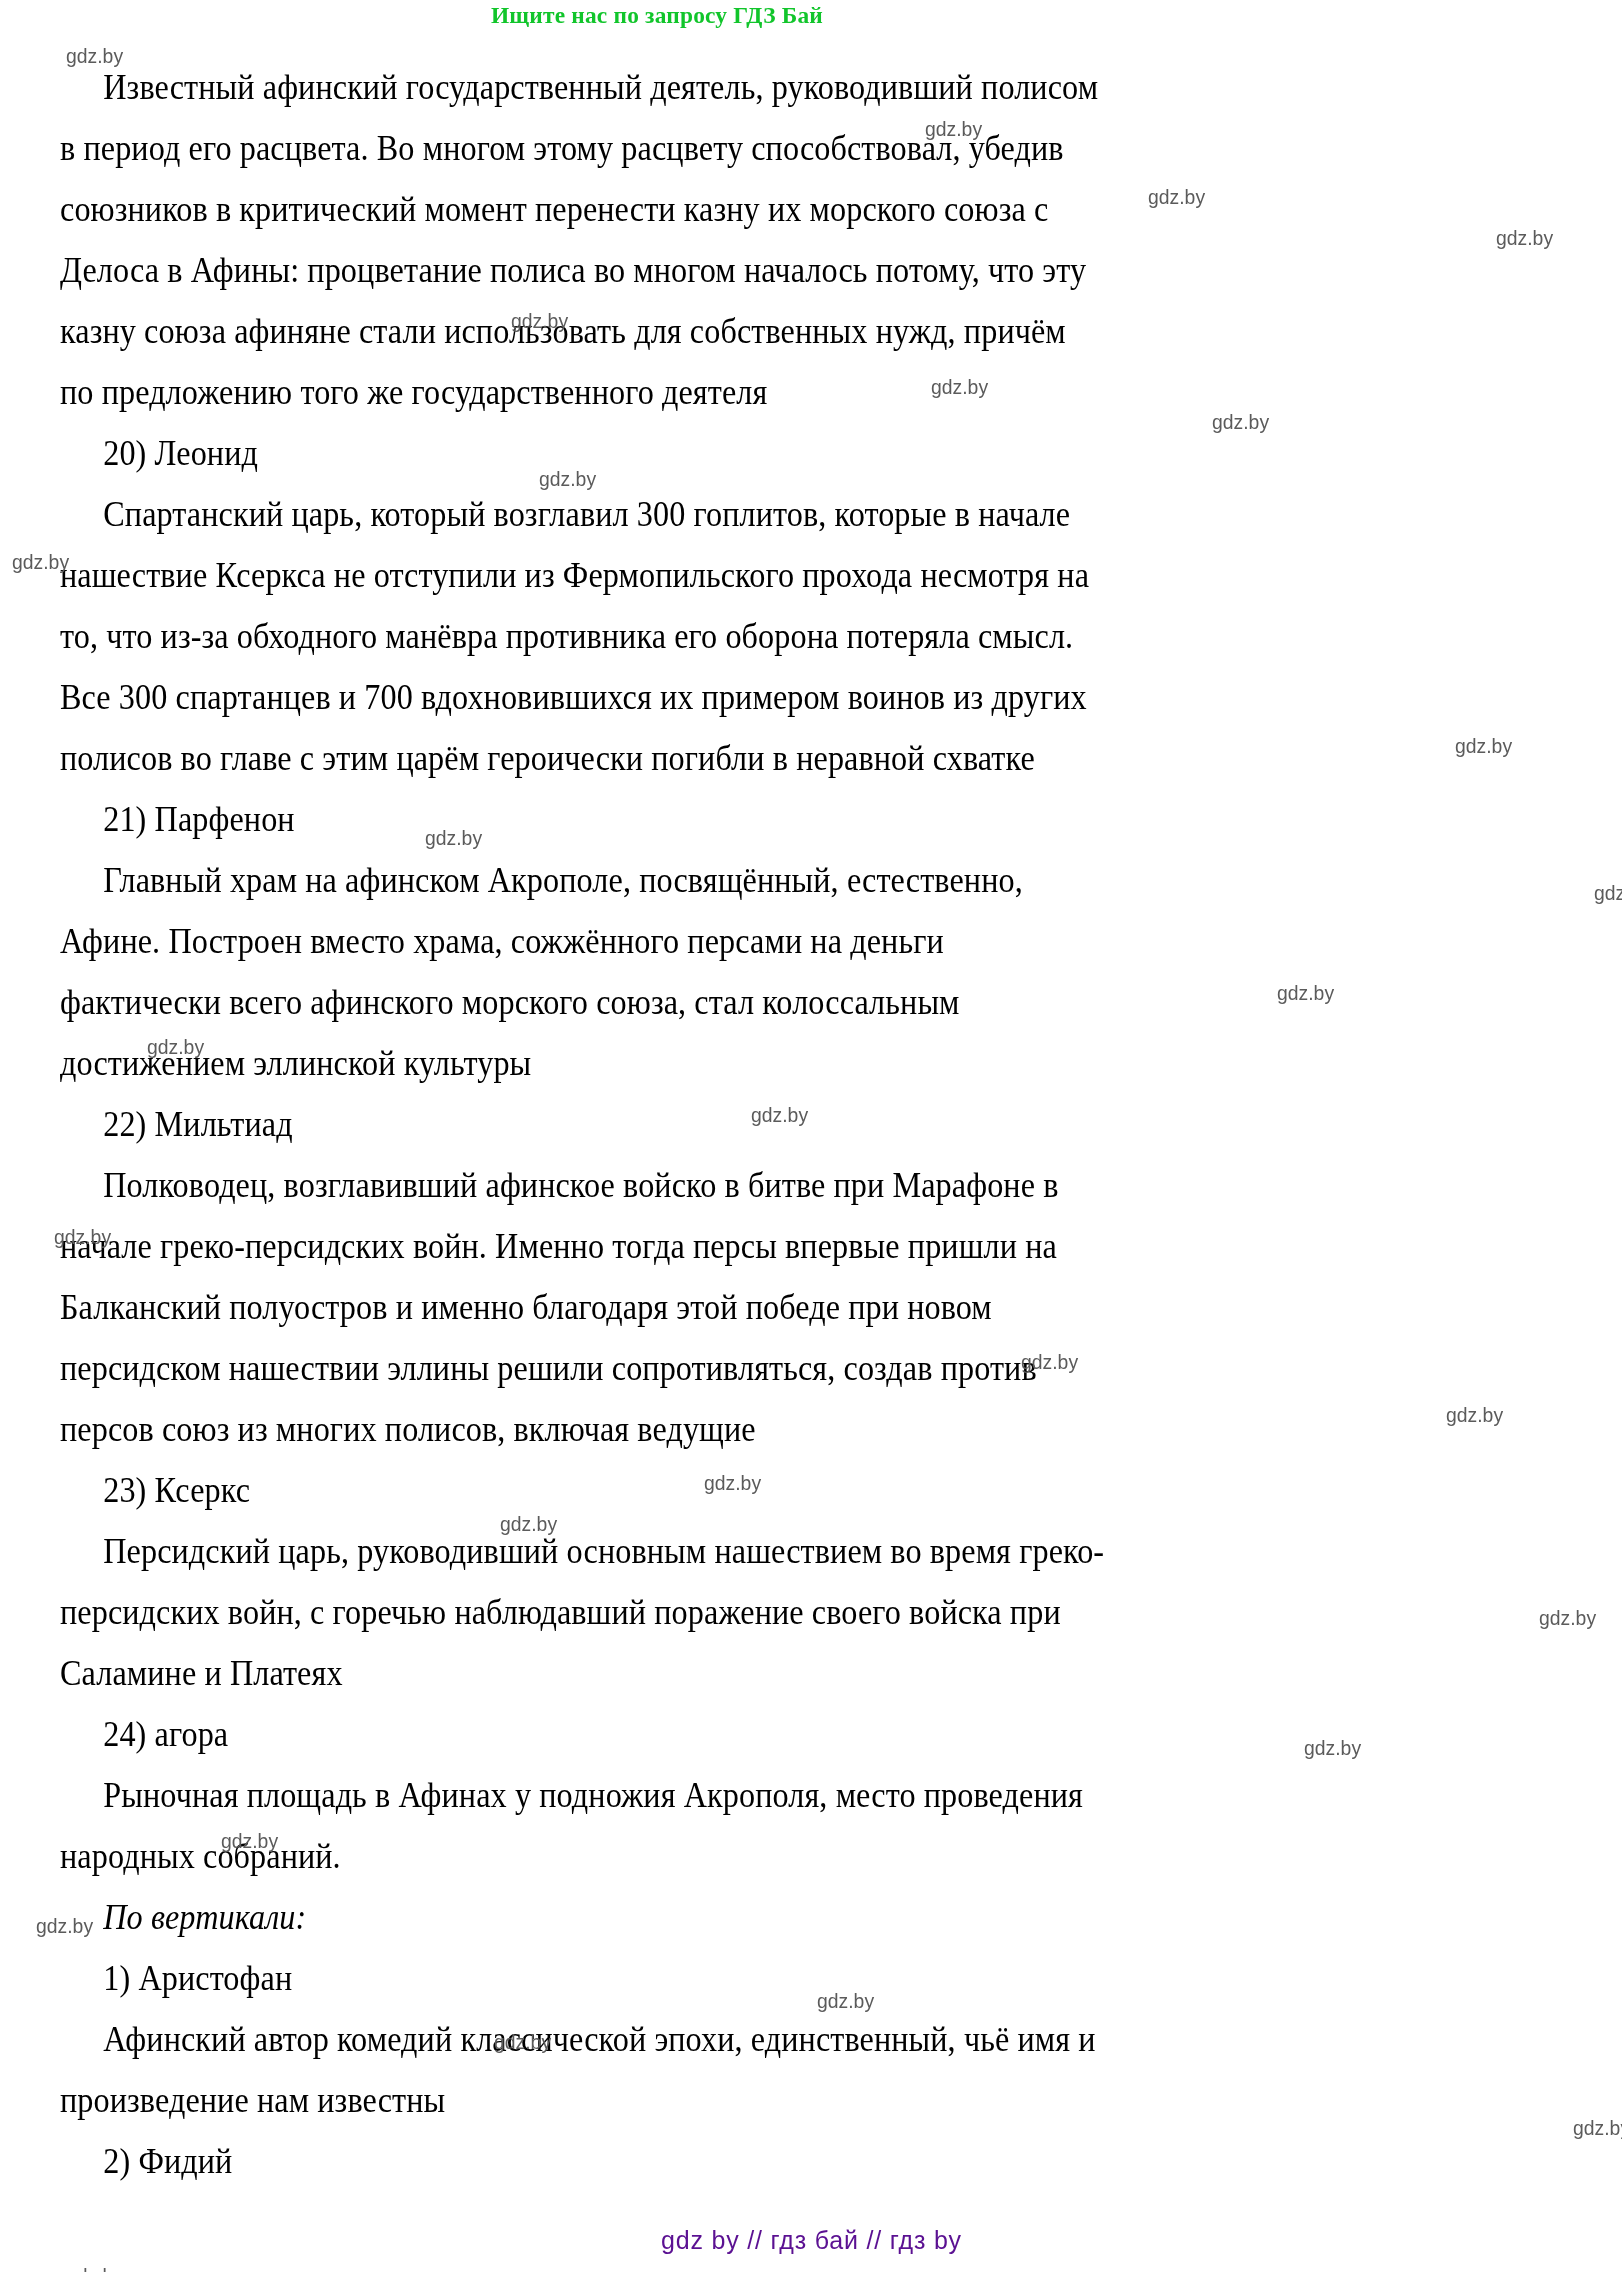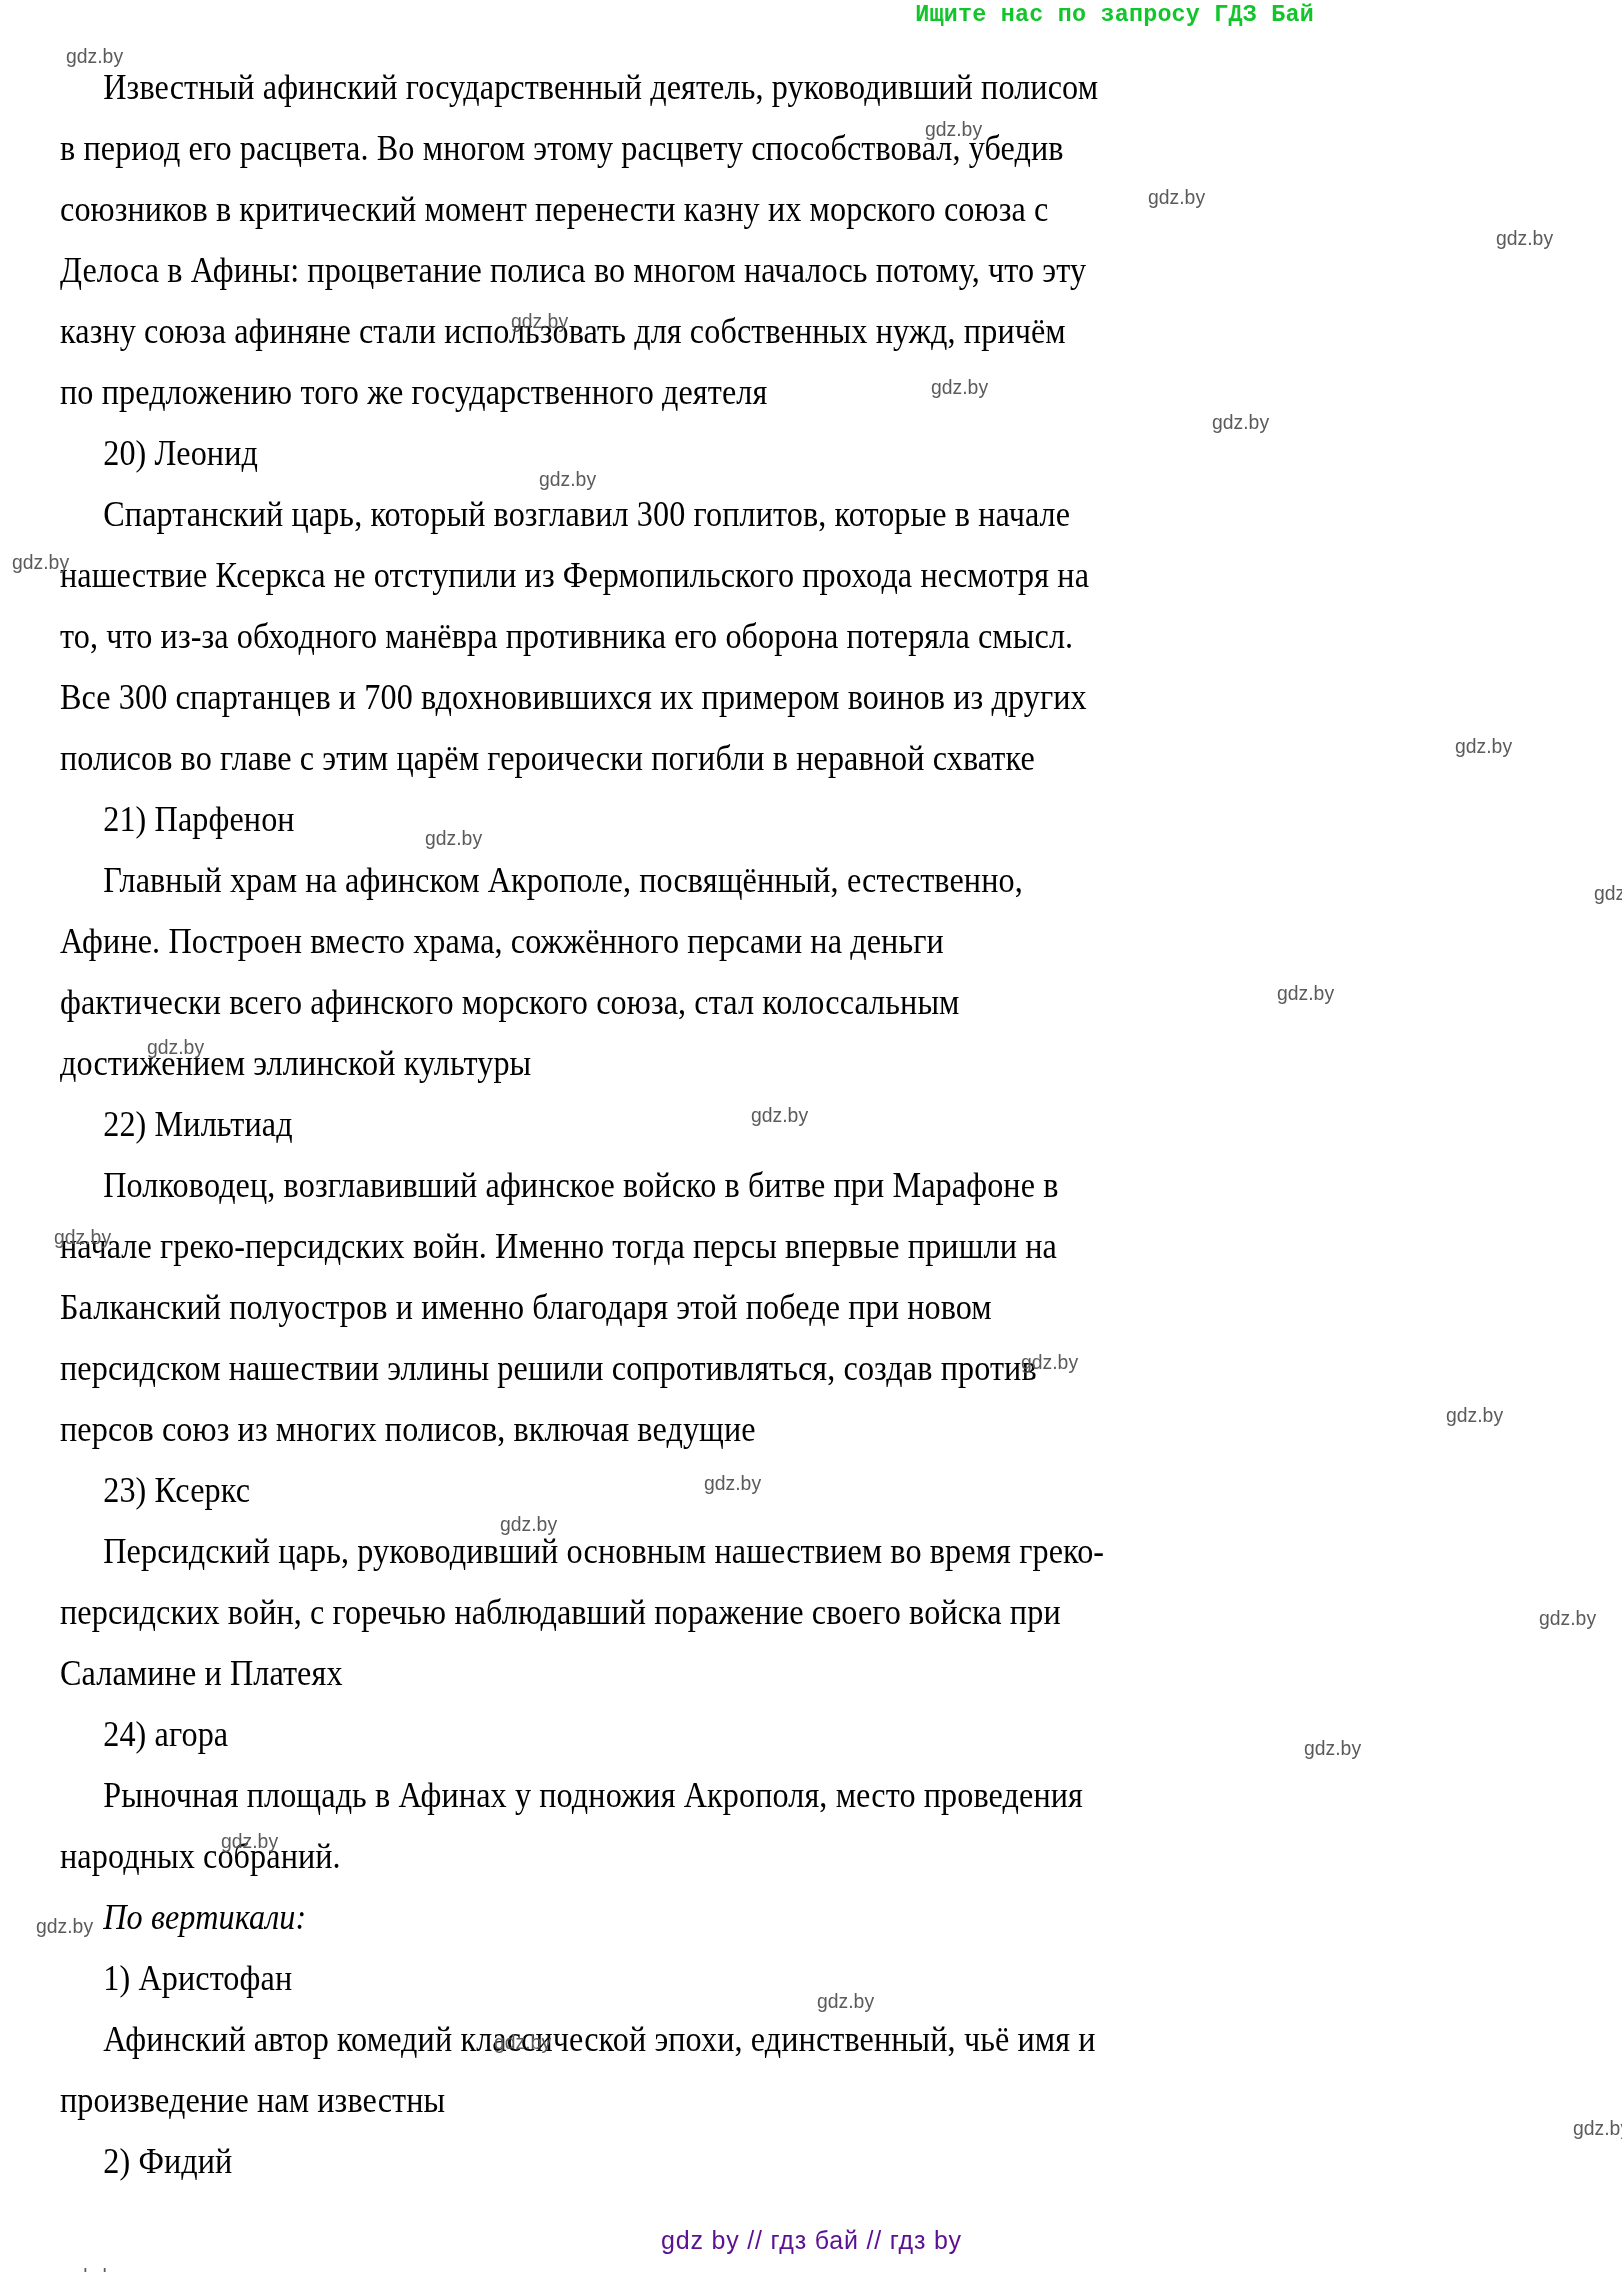--- a/index.html
+++ b/index.html
@@ -16,22 +16,22 @@
     font-family: "Liberation Serif", "DejaVu Serif", serif;
     color: #000000;
   }
 
   
   #promo-header {
     position: absolute;
     top: 1.5px;
     left: 0;
     width: 1314px;
-    text-align: right;
-    font-family: Liberation Mono, monospace;
+    text-align: center;
+    font-family: Liberation Serif, serif;
     font-size: 23.4px;
     font-weight: 700;
     letter-spacing: 0.2px;
     color: #11c52b;
     white-space: nowrap;
   }
 
   
   #sheet {
     position: absolute;

